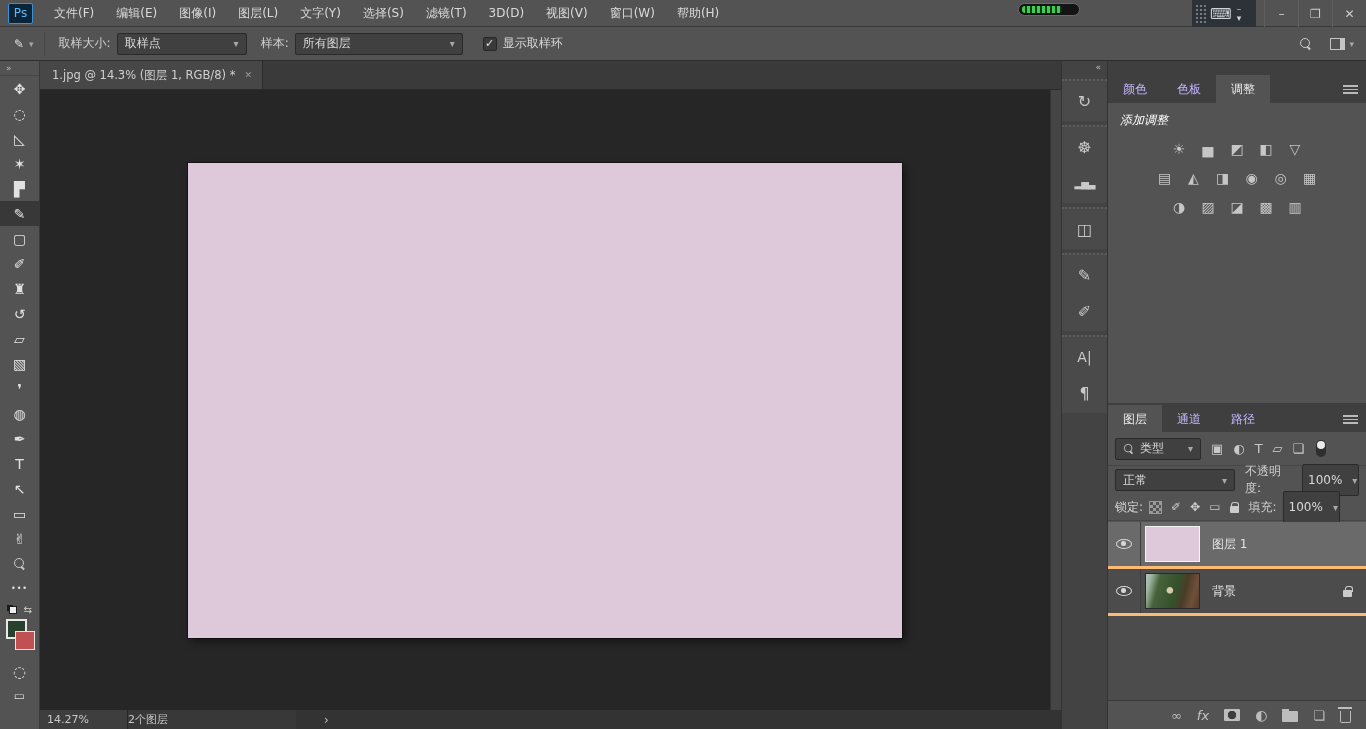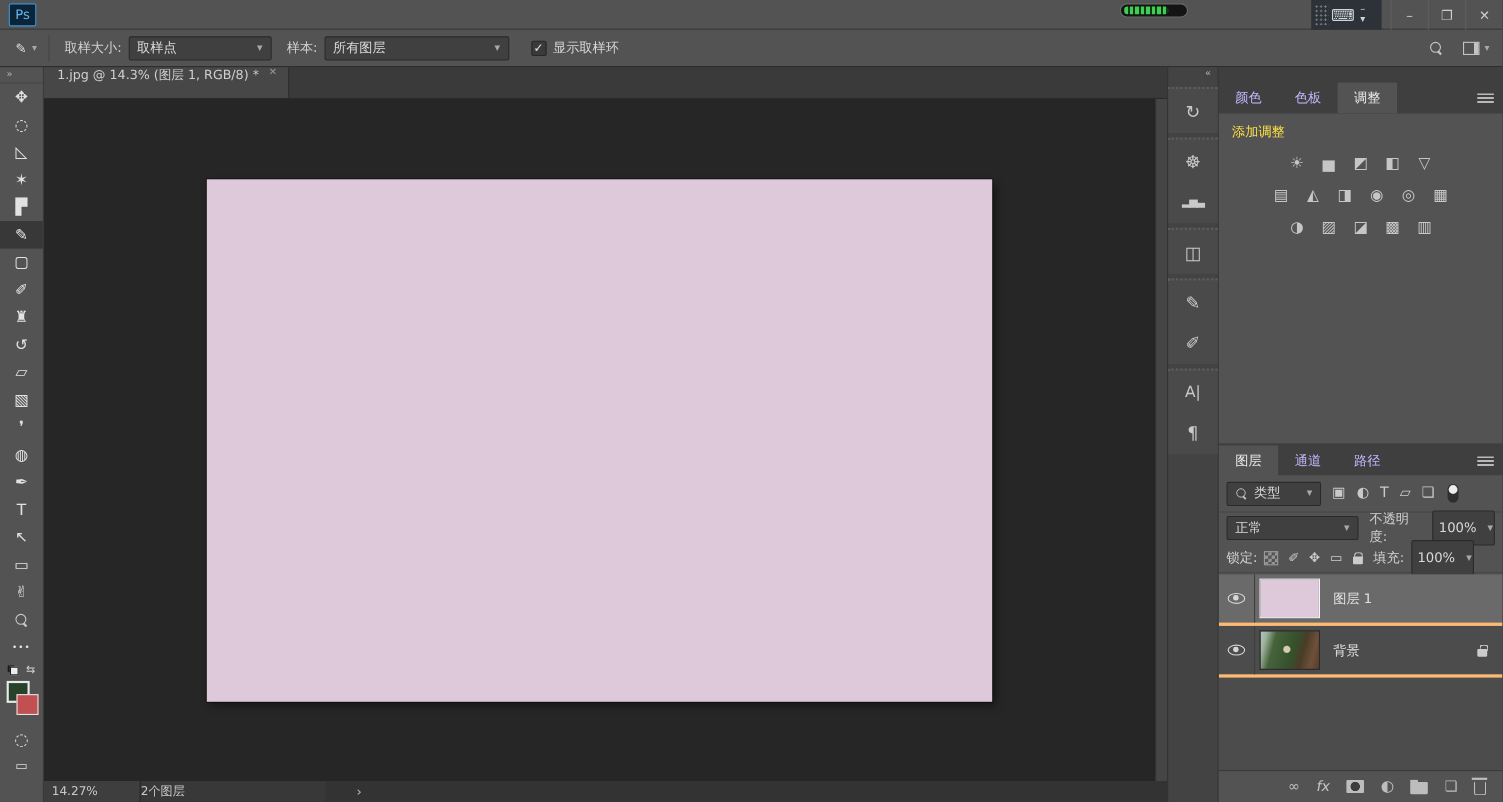--- a/index.html
+++ b/index.html
@@ -70,21 +70,21 @@
   .color-wells { position:relative; width:40px; height:38px; margin-top:2px; }
   .fg-well { position:absolute; left:6px; top:0; width:21px; height:20px; border:2px solid #e9e9e9; }
   .bg-well { position:absolute; left:15px; top:12px; width:20px; height:19px; border:1px solid #e3e3e3; }
   .below-colors { margin-top:6px; display:flex; flex-direction:column; align-items:center; gap:8px; }
   .quickmask-glyph { font-size:15px; color:#dcdcdc; }
   .screenmode-glyph { font-size:12px; color:#dcdcdc; }
   
   #centerarea { position:absolute; left:40px; top:61px; width:1021px; bottom:0; }
   #doctabbar { position:absolute; top:0; left:0; right:0; height:29px; background:#3a3a3a;
     border-bottom:1px solid #2b2b2b; display:flex; align-items:flex-end; }
-  .doc-tab { height:28px; background:#474747; display:flex; align-items:flex-start; gap:9px; padding:0 10px 0 12px;
+  .doc-tab { height:28px; background:#474747; display:flex; align-items:center; gap:9px; padding:0 10px 0 12px;
     color:#cfcfcf; font-size:11.5px; border-right:1px solid #2b2b2b;margin-top:44px; }
   .doc-tab .tab-close { color:#9a9a9a; font-size:9px; }
   #canvasarea { position:absolute; top:29px; left:0; right:0; bottom:19px; background:#262626; overflow:hidden; }
   #canvas-doc { position:absolute; left:148px; top:73px; width:714px; height:475px;
     box-shadow:0 0 0 1px rgba(0,0,0,.4), 3px 4px 8px rgba(0,0,0,.45); }
   .v-scrollstrip { position:absolute; top:29px; right:0; width:11px; bottom:19px; background:#454545;
     border-left:1px solid #333; }
   #statusbar { position:absolute; left:0; right:0; bottom:0; height:19px; background:#333333;
     display:flex; align-items:center; font-size:11px; color:#c9c9c9; }
   .status-zoom { width:88px; height:100%; background:#3e3e3e; border-right:1px solid #262626;
@@ -104,21 +104,21 @@
   
   #panels { position:absolute; left:1108px; top:61px; right:0; bottom:0; background:#3f3f3f; }
   .panel-tabs { position:relative; display:flex; background:#3f3f3f; height:28px; }
   .panel-tab { padding:0 15px; display:flex; align-items:center; color:#c4b5fd; }
   .panel-tab.active { background:#535353; color:#eaeaea; }
   .panel-menu { position:absolute; right:8px; top:10px; width:15px; height:9px;
     background:linear-gradient(#b9b9b9 0 1.5px,transparent 1.5px 3.5px,#b9b9b9 3.5px 5px,
     transparent 5px 7px,#b9b9b9 7px 8.5px,transparent 8.5px); }
   #adjustments-panel { position:absolute; top:14px; left:0; right:0; height:342px; }
   .adj-content { background:#535353; height:300px; padding:9px 12px; }
-  .adj-title { color:#fde047; margin-bottom:0; }
+  .adj-title { color:#ffffff; margin-bottom:0;font-style:italic; }
   .adj-row { display:flex; justify-content:center; gap:9px; margin-top:11px; }
   .adj-icon { width:20px; height:18px; display:flex; align-items:center; justify-content:center;
     color:#c6c6c6; font-size:14px; }
   
   #layers-panel { position:absolute; top:344px; left:0; right:0; bottom:0; }
   .layers-content { background:#535353; position:absolute; top:27px; left:0; right:0; bottom:0; }
   .filter-row { height:34px; display:flex; align-items:center; padding:0 7px; border-bottom:1px solid #464646; }
   .dd-type { width:86px; height:22px; gap:5px; }
   .filter-icons { display:flex; align-items:center; gap:10px; margin-left:10px; color:#c9c9c9; font-size:13px; }
   .filter-toggle { width:10px; height:17px; background:#2e2e2e; border-radius:5px; position:relative; margin-left:2px; }
@@ -164,20 +164,33 @@
   .newlayer-glyph { font-size:13px; }
   .trash-icon { position:relative; width:11px; height:12px; border:1.3px solid #bdbdbd; border-top:none;
     border-radius:0 0 2px 2px; margin-top:3px; }
   .trash-icon::before { content:""; position:absolute; left:-3px; top:-3.5px; width:14px; height:1.5px; background:#bdbdbd; }
 </style>
 </head>
 <body>
 
 <div id="menubar">
   <div class="ps-logo">Ps</div>
+  <div class="menu-items">
+    <span class="menu-item">文件(F)</span>
+    <span class="menu-item">编辑(E)</span>
+    <span class="menu-item">图像(I)</span>
+    <span class="menu-item">图层(L)</span>
+    <span class="menu-item">文字(Y)</span>
+    <span class="menu-item">选择(S)</span>
+    <span class="menu-item">滤镜(T)</span>
+    <span class="menu-item">3D(D)</span>
+    <span class="menu-item">视图(V)</span>
+    <span class="menu-item">窗口(W)</span>
+    <span class="menu-item">帮助(H)</span>
+  </div>
   <div class="green-capsule">
       <div class="bars"></div>
     </div>
   <div class="ime-box">
     <span class="ime-dots"></span>
     <span class="ime-kbd">⌨</span>
     <span class="ime-right">
       <span>–</span>
       <span>▾</span>
     </span>

